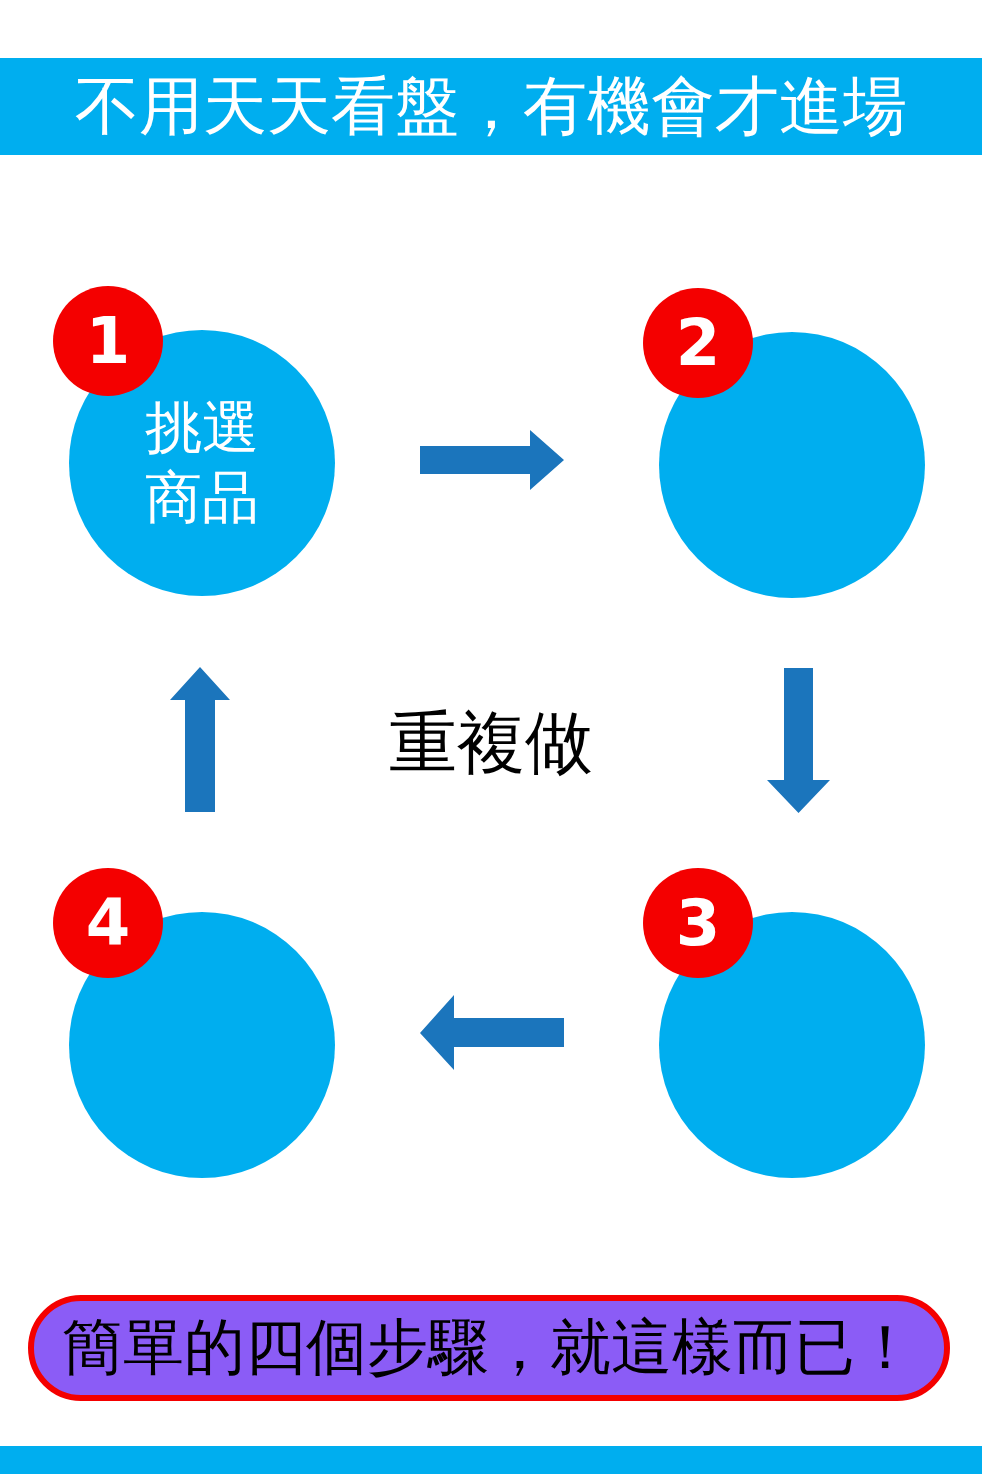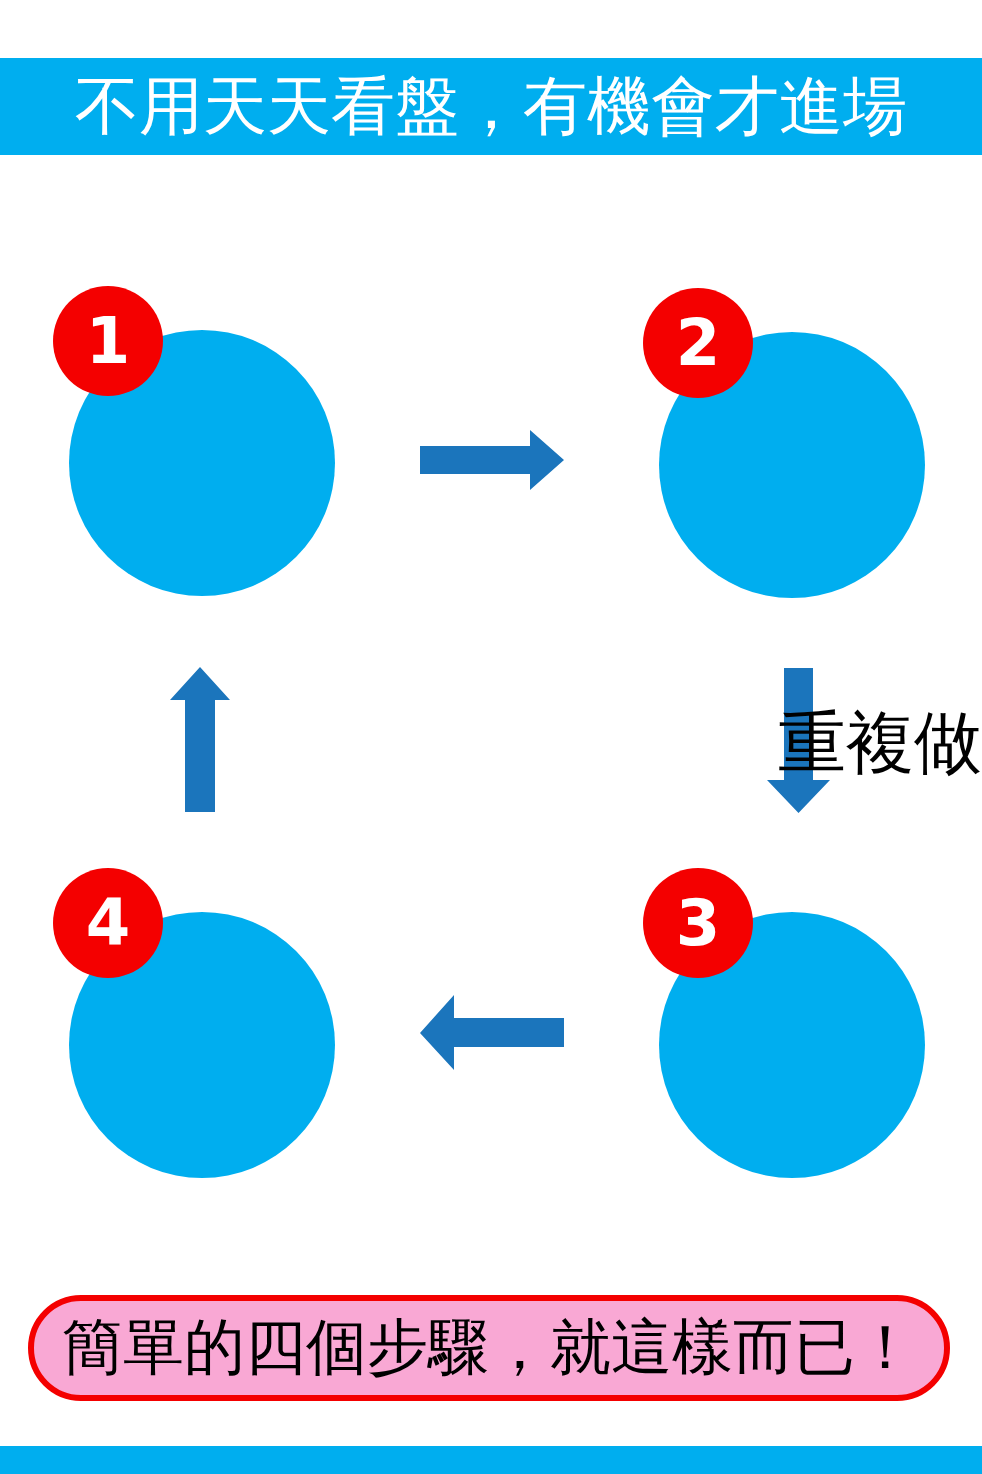--- a/index.html
+++ b/index.html
@@ -70,35 +70,35 @@
   .a-right { left: 420px; top: 430px; }
   .a-down  { left: 767px; top: 668px; }
   .a-left  { left: 420px; top: 995px; }
   .a-up    { left: 170px; top: 667px; }
 
   
   .center-label {
     position: absolute;
     left: 0; top: 706px;
     width: 982px;
-    text-align: right;
+    text-align: center;
     font-size: 68px;
     color: var(--text-black);
     line-height: 1.1;
   }
 
   
   .note-box {
     position: absolute;
     left: 28px; top: 1295px;
     width: 922px; height: 106px;
     box-sizing: border-box;
     border: 6px solid var(--badge-red);
     border-radius: 54px;
-    background: #f9a8d4;
+    background: #8b5cf6;
     display: flex; align-items: center; justify-content: center;
   }
   .note-box .note-text {
     font-size: 61px;
     color: var(--text-black);
     white-space: nowrap;
   }
 
   
   .footer-bar {
@@ -114,20 +114,22 @@
 <div class="canvas">
 
   <div class="banner">
     <span class="title-text">不用天天看盤，有機會才進場</span>
   </div>
 
   <div class="step s1">
     <div class="badge">
       <span>1</span>
     </div>
+    <div class="label">挑選
+商品</div>
   </div>
 
   <div class="step s2">
     <div class="badge">
       <span>2</span>
     </div>
   </div>
 
   <div class="step s3">
     <div class="badge">

